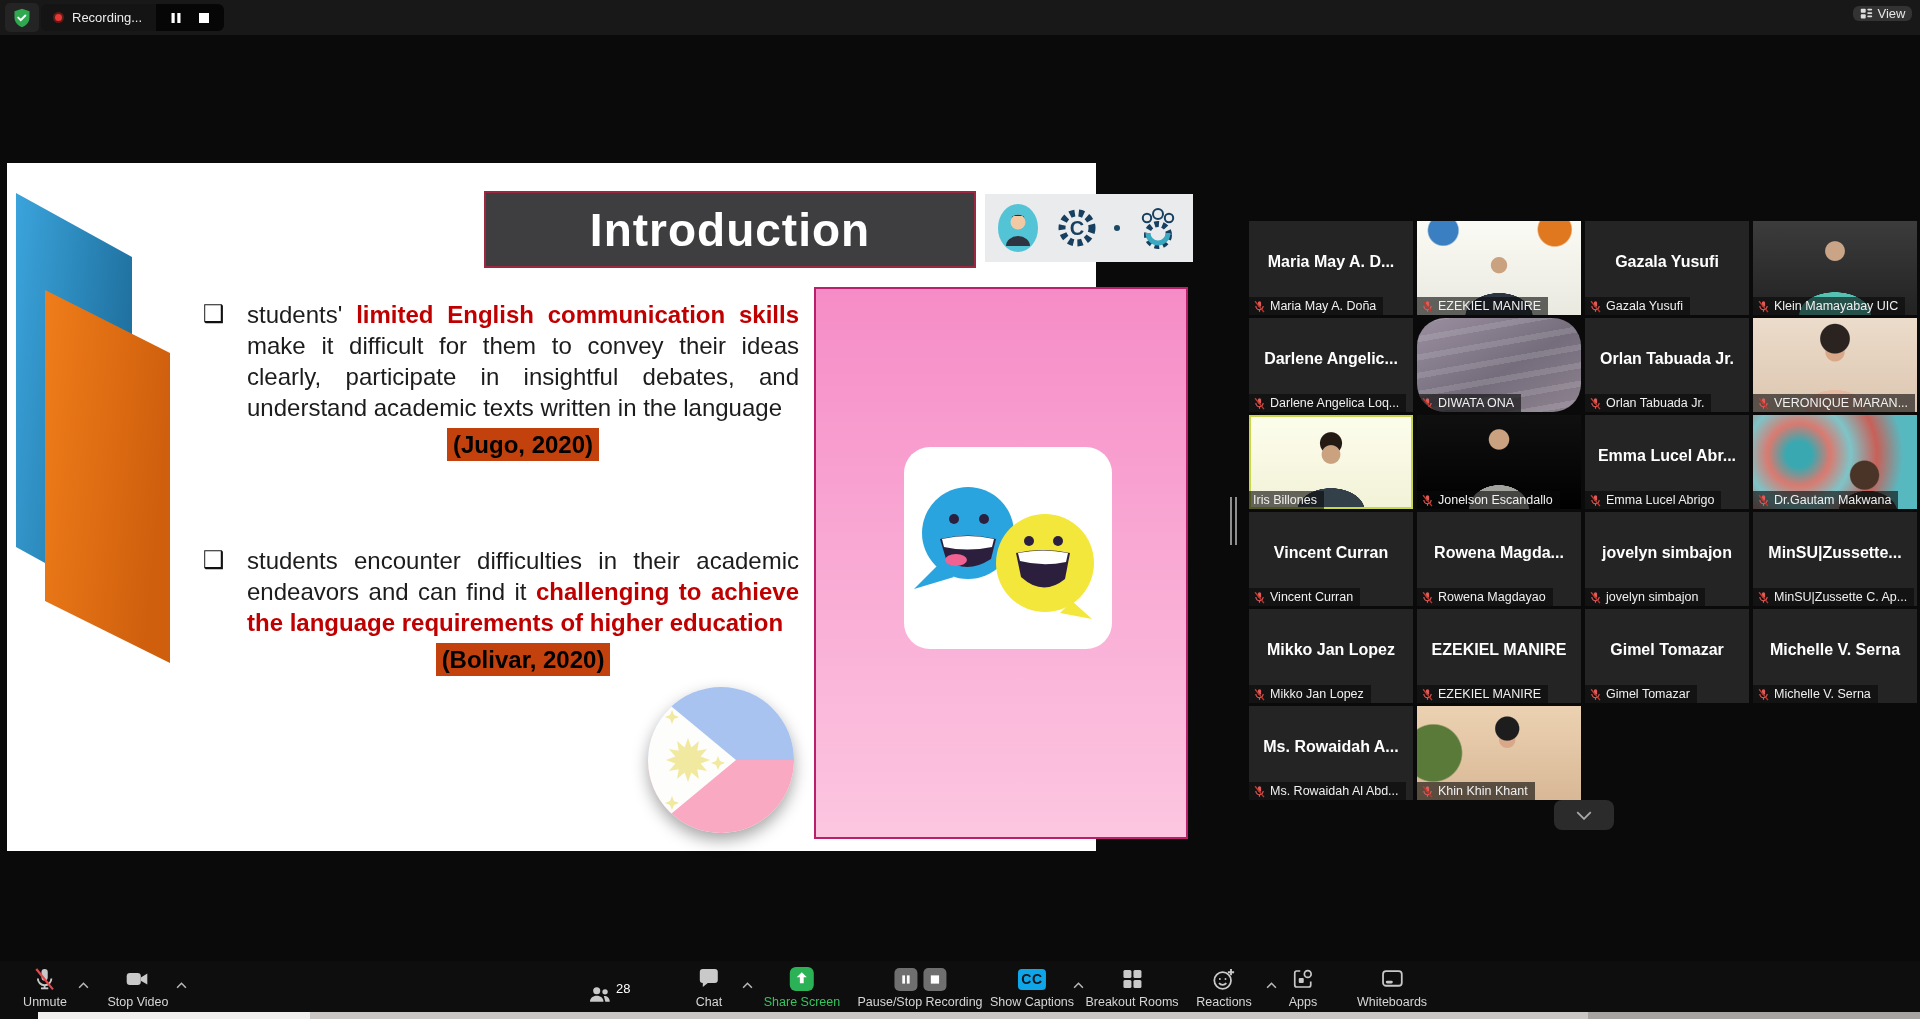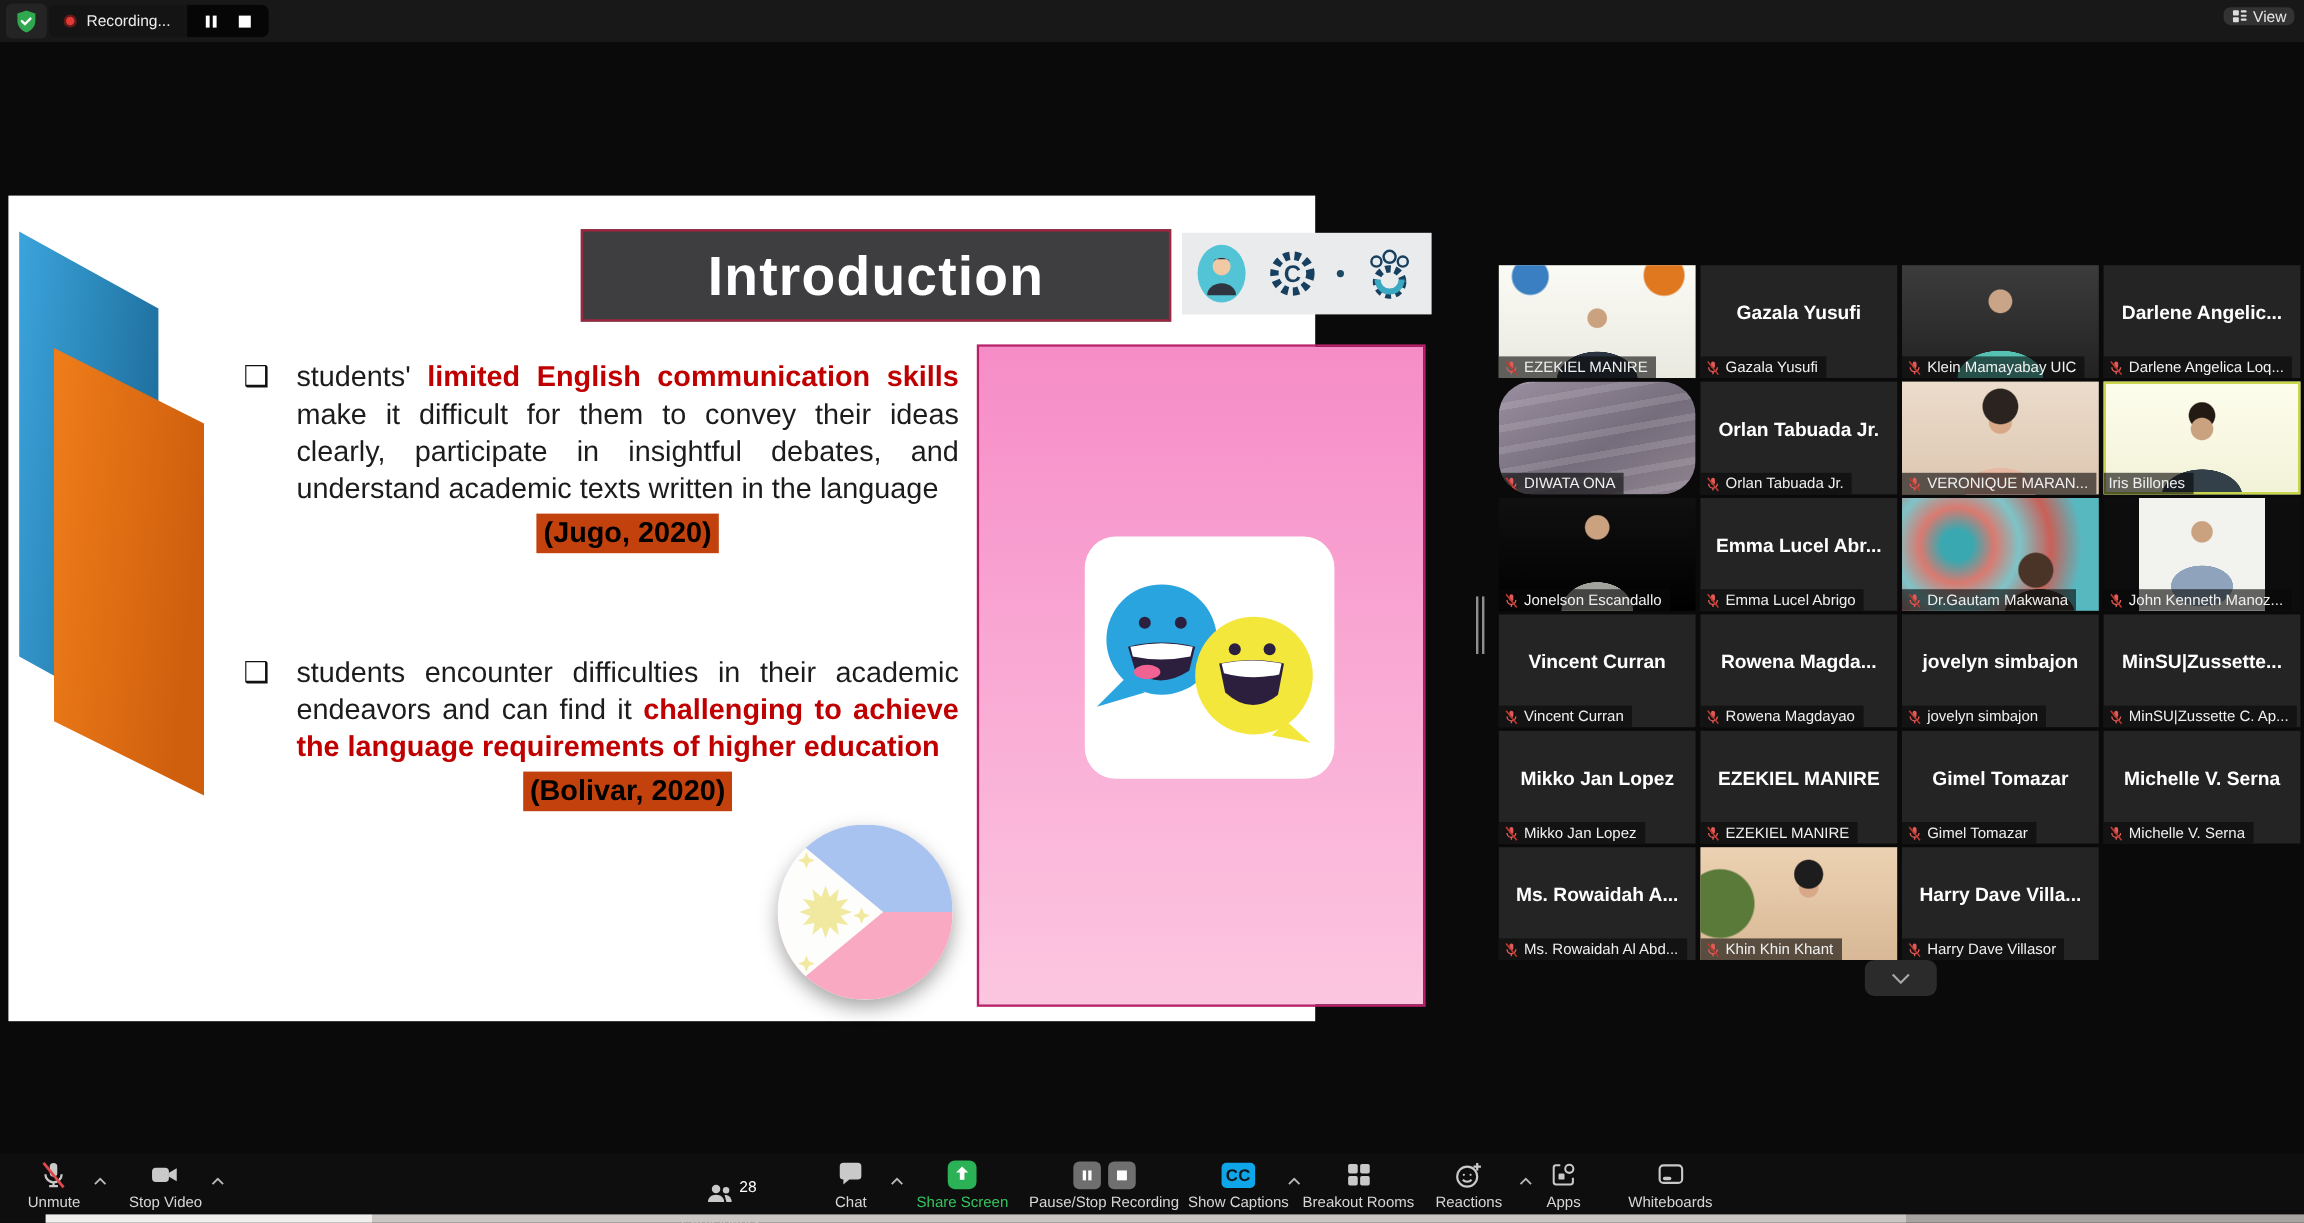--- a/index.html
+++ b/index.html
@@ -253,20 +253,34 @@
     </svg>
   </div>
 </div>
 
 <div class="drag-handle">
     <i></i>
     <i></i>
   </div>
 
 <div class="pgrid">
+    <div class="tile">
+      <div class="tile-name">Maria May A. D...</div>
+      <div class="tile-label">
+        <span class="mic-muted">
+          <svg width="13" height="13" viewBox="0 0 16 16">
+            <rect x="6" y="1.5" width="4" height="7" rx="2" fill="#e05a5a"></rect>
+            <path d="M3.5 7.5a4.5 4.5 0 0 0 9 0" fill="none" stroke="#e05a5a" stroke-width="1.4"></path>
+            <line x1="8" y1="12" x2="8" y2="14.5" stroke="#e05a5a" stroke-width="1.4"></line>
+            <line x1="2.5" y1="1.5" x2="13.5" y2="15" stroke="#c0392b" stroke-width="1.6"></line>
+          </svg>
+        </span>
+        <span>Maria May A. Doña</span>
+      </div>
+    </div>
     <div class="tile video theme-conference">
       <div class="tile-label">
         <span class="mic-muted">
           <svg width="13" height="13" viewBox="0 0 16 16">
             <rect x="6" y="1.5" width="4" height="7" rx="2" fill="#e05a5a"></rect>
             <path d="M3.5 7.5a4.5 4.5 0 0 0 9 0" fill="none" stroke="#e05a5a" stroke-width="1.4"></path>
             <line x1="8" y1="12" x2="8" y2="14.5" stroke="#e05a5a" stroke-width="1.4"></line>
             <line x1="2.5" y1="1.5" x2="13.5" y2="15" stroke="#c0392b" stroke-width="1.6"></line>
           </svg>
         </span>
@@ -392,33 +406,20 @@
           <svg width="13" height="13" viewBox="0 0 16 16">
             <rect x="6" y="1.5" width="4" height="7" rx="2" fill="#e05a5a"></rect>
             <path d="M3.5 7.5a4.5 4.5 0 0 0 9 0" fill="none" stroke="#e05a5a" stroke-width="1.4"></path>
             <line x1="8" y1="12" x2="8" y2="14.5" stroke="#e05a5a" stroke-width="1.4"></line>
             <line x1="2.5" y1="1.5" x2="13.5" y2="15" stroke="#c0392b" stroke-width="1.6"></line>
           </svg>
         </span>
         <span>Dr.Gautam Makwana</span>
       </div>
     </div>
-    <div class="tile video theme-photo-card">
-      <div class="tile-label">
-        <span class="mic-muted">
-          <svg width="13" height="13" viewBox="0 0 16 16">
-            <rect x="6" y="1.5" width="4" height="7" rx="2" fill="#e05a5a"></rect>
-            <path d="M3.5 7.5a4.5 4.5 0 0 0 9 0" fill="none" stroke="#e05a5a" stroke-width="1.4"></path>
-            <line x1="8" y1="12" x2="8" y2="14.5" stroke="#e05a5a" stroke-width="1.4"></line>
-            <line x1="2.5" y1="1.5" x2="13.5" y2="15" stroke="#c0392b" stroke-width="1.6"></line>
-          </svg>
-        </span>
-        <span>John Kenneth Manoz...</span>
-      </div>
-    </div>
     <div class="tile">
       <div class="tile-name">Vincent Curran</div>
       <div class="tile-label">
         <span class="mic-muted">
           <svg width="13" height="13" viewBox="0 0 16 16">
             <rect x="6" y="1.5" width="4" height="7" rx="2" fill="#e05a5a"></rect>
             <path d="M3.5 7.5a4.5 4.5 0 0 0 9 0" fill="none" stroke="#e05a5a" stroke-width="1.4"></path>
             <line x1="8" y1="12" x2="8" y2="14.5" stroke="#e05a5a" stroke-width="1.4"></line>
             <line x1="2.5" y1="1.5" x2="13.5" y2="15" stroke="#c0392b" stroke-width="1.6"></line>
           </svg>
@@ -542,34 +543,20 @@
       <div class="tile-label">
         <span class="mic-muted">
           <svg width="13" height="13" viewBox="0 0 16 16">
             <rect x="6" y="1.5" width="4" height="7" rx="2" fill="#e05a5a"></rect>
             <path d="M3.5 7.5a4.5 4.5 0 0 0 9 0" fill="none" stroke="#e05a5a" stroke-width="1.4"></path>
             <line x1="8" y1="12" x2="8" y2="14.5" stroke="#e05a5a" stroke-width="1.4"></line>
             <line x1="2.5" y1="1.5" x2="13.5" y2="15" stroke="#c0392b" stroke-width="1.6"></line>
           </svg>
         </span>
         <span>Khin Khin Khant</span>
-      </div>
-    </div>
-    <div class="tile">
-      <div class="tile-name">Harry Dave Villa...</div>
-      <div class="tile-label">
-        <span class="mic-muted">
-          <svg width="13" height="13" viewBox="0 0 16 16">
-            <rect x="6" y="1.5" width="4" height="7" rx="2" fill="#e05a5a"></rect>
-            <path d="M3.5 7.5a4.5 4.5 0 0 0 9 0" fill="none" stroke="#e05a5a" stroke-width="1.4"></path>
-            <line x1="8" y1="12" x2="8" y2="14.5" stroke="#e05a5a" stroke-width="1.4"></line>
-            <line x1="2.5" y1="1.5" x2="13.5" y2="15" stroke="#c0392b" stroke-width="1.6"></line>
-          </svg>
-        </span>
-        <span>Harry Dave Villasor</span>
       </div>
     </div>
   </div>
 
 <div class="collapse-btn">
   <svg viewBox="0 0 14 8" width="16" height="9">
       <path d="M1 1l6 6 6-6" stroke="#a9a9a9" stroke-width="1.6" fill="none"></path>
     </svg>
 </div>
 

